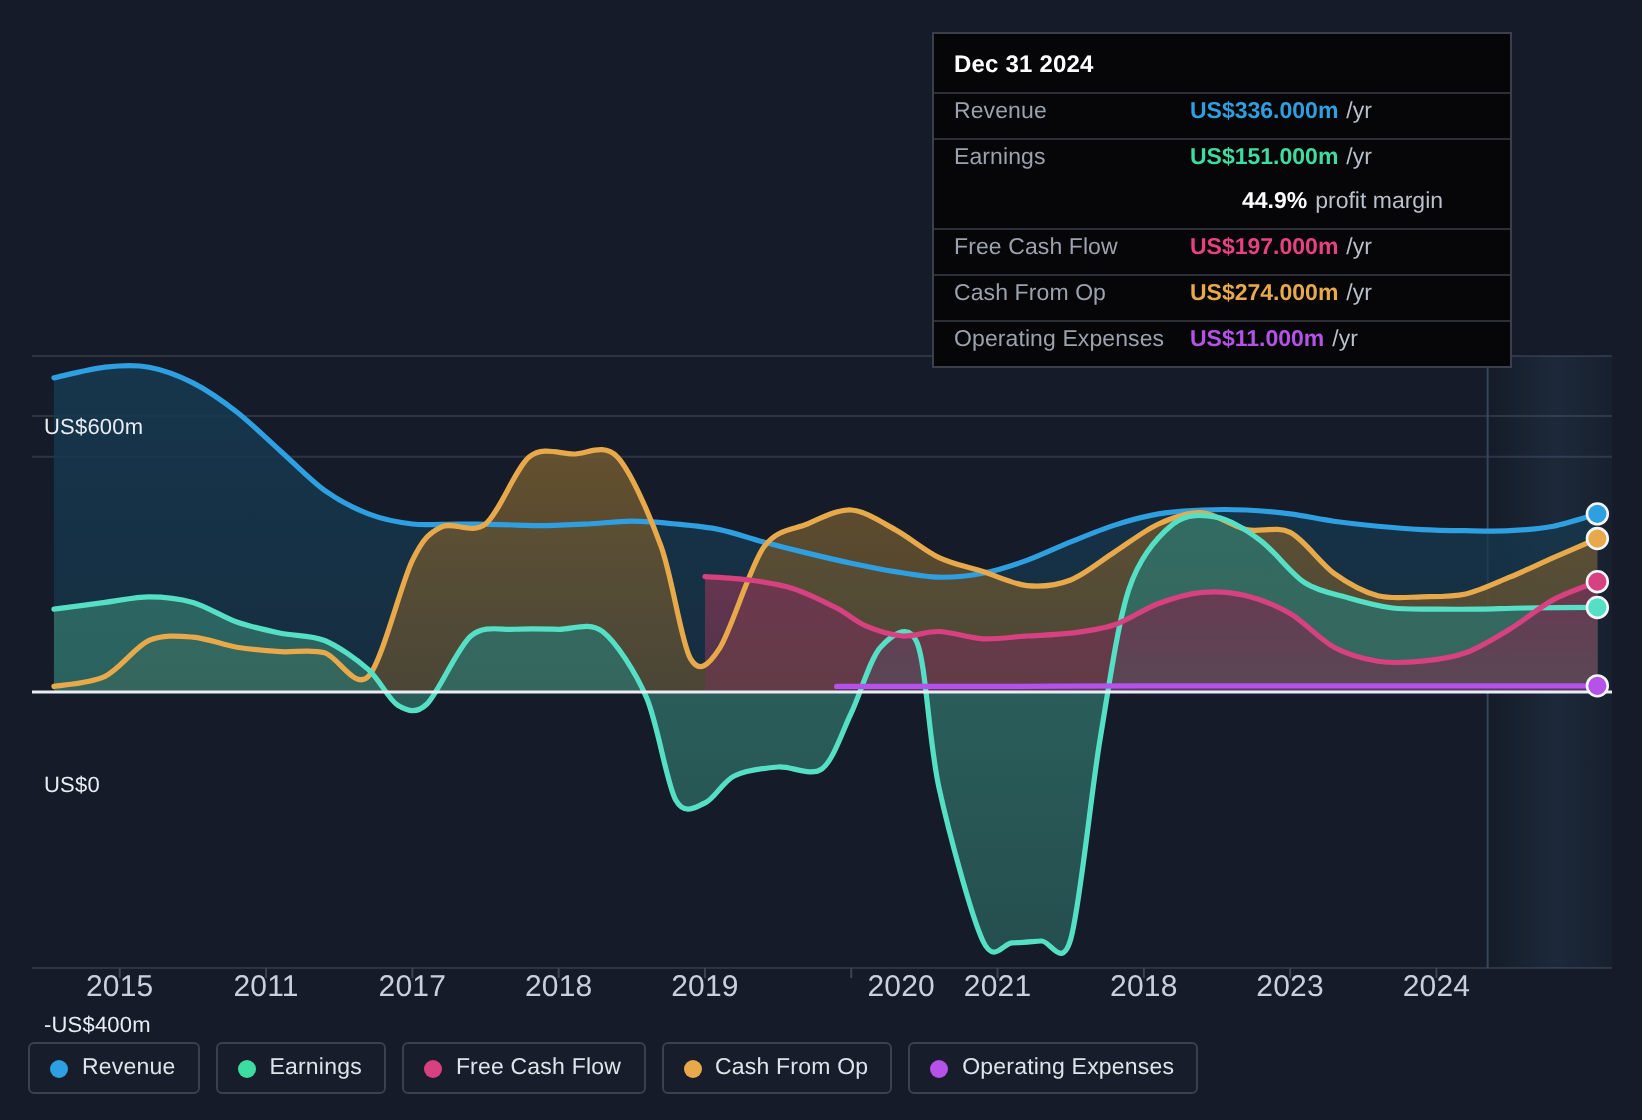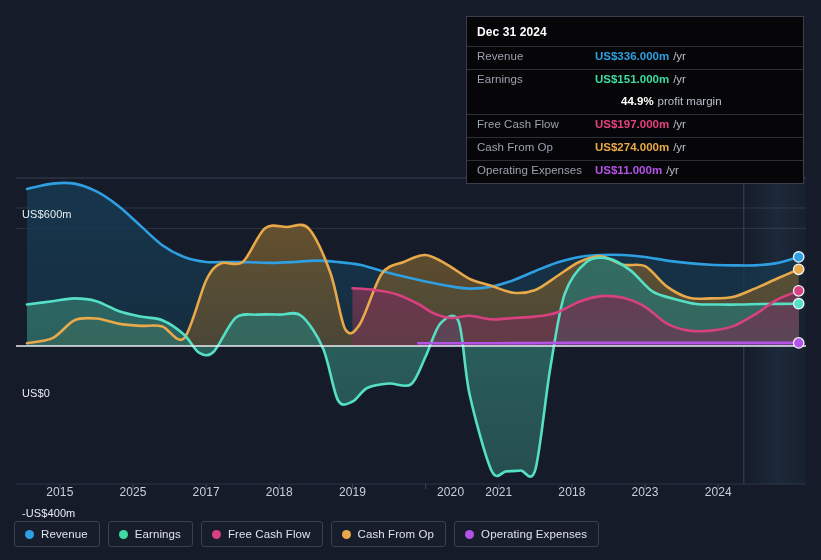--- a/index.html
+++ b/index.html
@@ -32,33 +32,33 @@
   .y-axis-label {
     position: absolute;
     font-size: 11px;
     color: #e9ecf2;
     white-space: nowrap;
     letter-spacing: .1px;
     margin-top: 48px;
   }
   .x-axis-label {
     position: absolute;
-    font-size: 12px;
+    font-size: 15px;
     color: #c9cfdb;
     transform: translateX(-50%);
     white-space: nowrap;
     letter-spacing: .1px;
   }
 
   
   #tooltip {
     position: absolute;
     left: 466px;
     top: 16px;
-    width: 338px;
+    width: 290px;
     background: #060608;
     border: 1px solid #3a3f4b;
     box-sizing: border-box;
     padding: 0;
     z-index: 40;
   }
   #tooltip .tt-title {
     font-size: 12px;
     font-weight: bold;
     color: #ffffff;
@@ -198,21 +198,21 @@
         <line x1="718.2222222222185" y1="484" x2="718.2222222222185" y2="489" stroke="#3a4456" stroke-width="1"></line>
       </g>
     </svg>
 
   <div class="y-axis-label" id="ylab0" style="left:22px; top:160px;">US$600m</div>
   <div class="y-axis-label" id="ylab1" style="left:22px; top:339px;">US$0</div>
   <div class="y-axis-label" id="ylab2" style="left:22px; top:459px;">-US$400m</div>
 
   <div id="x-axis-labels">
       <div class="x-axis-label" style="left: 59.8889px; top: 485px;">2015</div>
-      <div class="x-axis-label" style="left: 133.037px; top: 485px;">2025</div>
+      <div class="x-axis-label" style="left: 133.037px; top: 485px;">2011</div>
       <div class="x-axis-label" style="left: 206.185px; top: 485px;">2017</div>
       <div class="x-axis-label" style="left: 279.333px; top: 485px;">2018</div>
       <div class="x-axis-label" style="left: 352.481px; top: 485px;">2019</div>
       <div class="x-axis-label" style="left: 425.63px; top: 485px; margin-left: 25px;">2020</div>
       <div class="x-axis-label" style="left: 498.778px; top: 485px;">2021</div>
       <div class="x-axis-label" style="left: 571.926px; top: 485px;">2018</div>
       <div class="x-axis-label" style="left: 645.074px; top: 485px;">2023</div>
       <div class="x-axis-label" style="left: 718.222px; top: 485px;">2024</div>
     </div>
 

